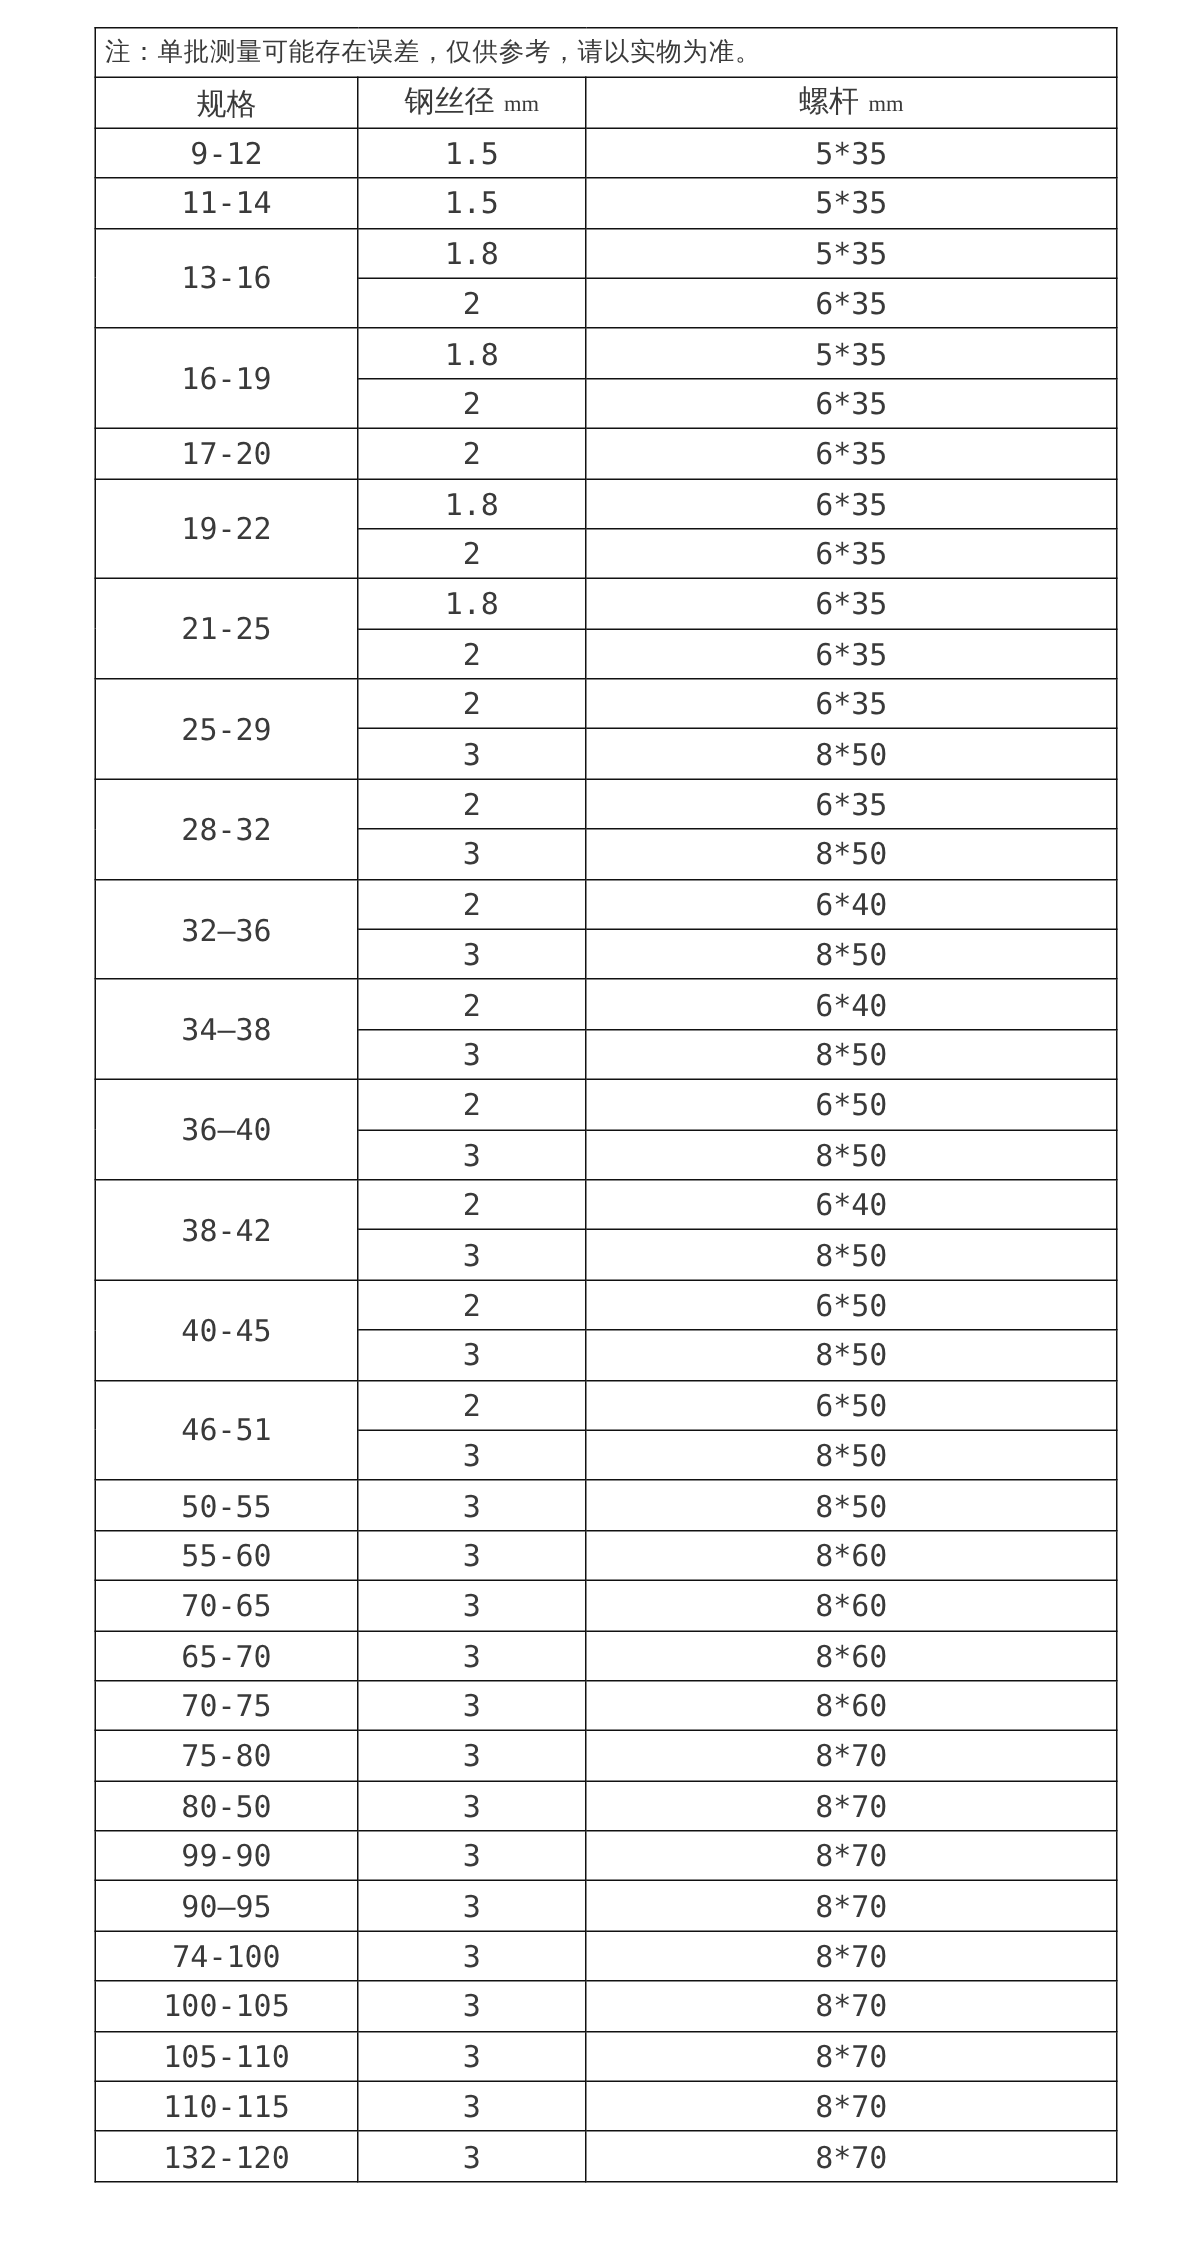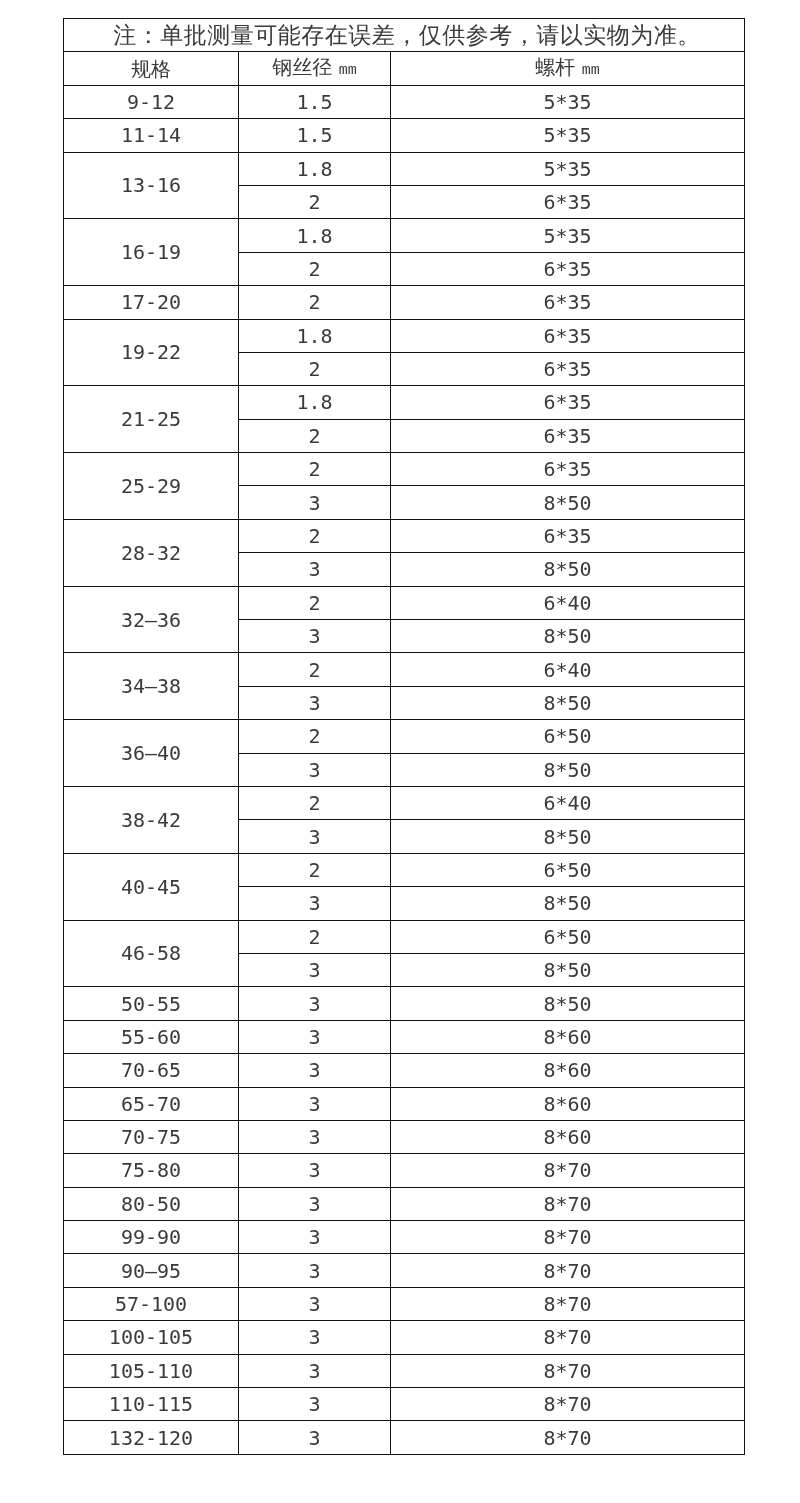--- a/index.html
+++ b/index.html
@@ -7,23 +7,23 @@
          font-family: "DejaVu Serif", "Liberation Serif", serif; color: #333333; }
   #spec-table {
     position: absolute; left: 63px; top: 18px; width: 681px;
     border-collapse: collapse; table-layout: fixed;
   }
   #spec-table td {
     border: 1.5px solid #111111; height: 32.4px; padding: 0;
     text-align: center; vertical-align: middle;
     font-size: 20px; line-height: 22px; color: #3a3a3a;
   }
-  #spec-table td.note { text-align: center; padding-left: 6px; font-size: 23px; letter-spacing: 0.5px; }
+  #spec-table td.note { text-align: left; padding-left: 6px; font-size: 17px; letter-spacing: 0.5px; }
   #spec-table td.hdr { font-size: 20px; }
-  .mm { font-family: Liberation Mono, monospace; font-size: 15px; }
+  .mm { font-family: Liberation Serif, serif; font-size: 15px; }
   .num { font-family: "DejaVu Sans Mono", "Liberation Mono", monospace; font-size: 19px; letter-spacing: 0px; }
   col.c1 { width: 175px; }
   col.c2 { width: 152px; }
   col.c3 { width: 354px; }
 </style>
 </head>
 <body>
 
 <table id="spec-table">
   <colgroup>
@@ -148,21 +148,21 @@
       <tr>
         <td class="num" rowspan="2">40-45</td>
         <td class="num">2</td>
         <td class="num">6*50</td>
       </tr>
       <tr>
         <td class="num">3</td>
         <td class="num">8*50</td>
       </tr>
       <tr>
-        <td class="num" rowspan="2">46-58</td>
+        <td class="num" rowspan="2">46-51</td>
         <td class="num">2</td>
         <td class="num">6*50</td>
       </tr>
       <tr>
         <td class="num">3</td>
         <td class="num">8*50</td>
       </tr>
       <tr>
         <td class="num">50-55</td>
         <td class="num">3</td>
@@ -202,21 +202,21 @@
         <td class="num">99-90</td>
         <td class="num">3</td>
         <td class="num">8*70</td>
       </tr>
       <tr>
         <td class="num">90—95</td>
         <td class="num">3</td>
         <td class="num">8*70</td>
       </tr>
       <tr>
-        <td class="num">57-100</td>
+        <td class="num">74-100</td>
         <td class="num">3</td>
         <td class="num">8*70</td>
       </tr>
       <tr>
         <td class="num">100-105</td>
         <td class="num">3</td>
         <td class="num">8*70</td>
       </tr>
       <tr>
         <td class="num">105-110</td>

